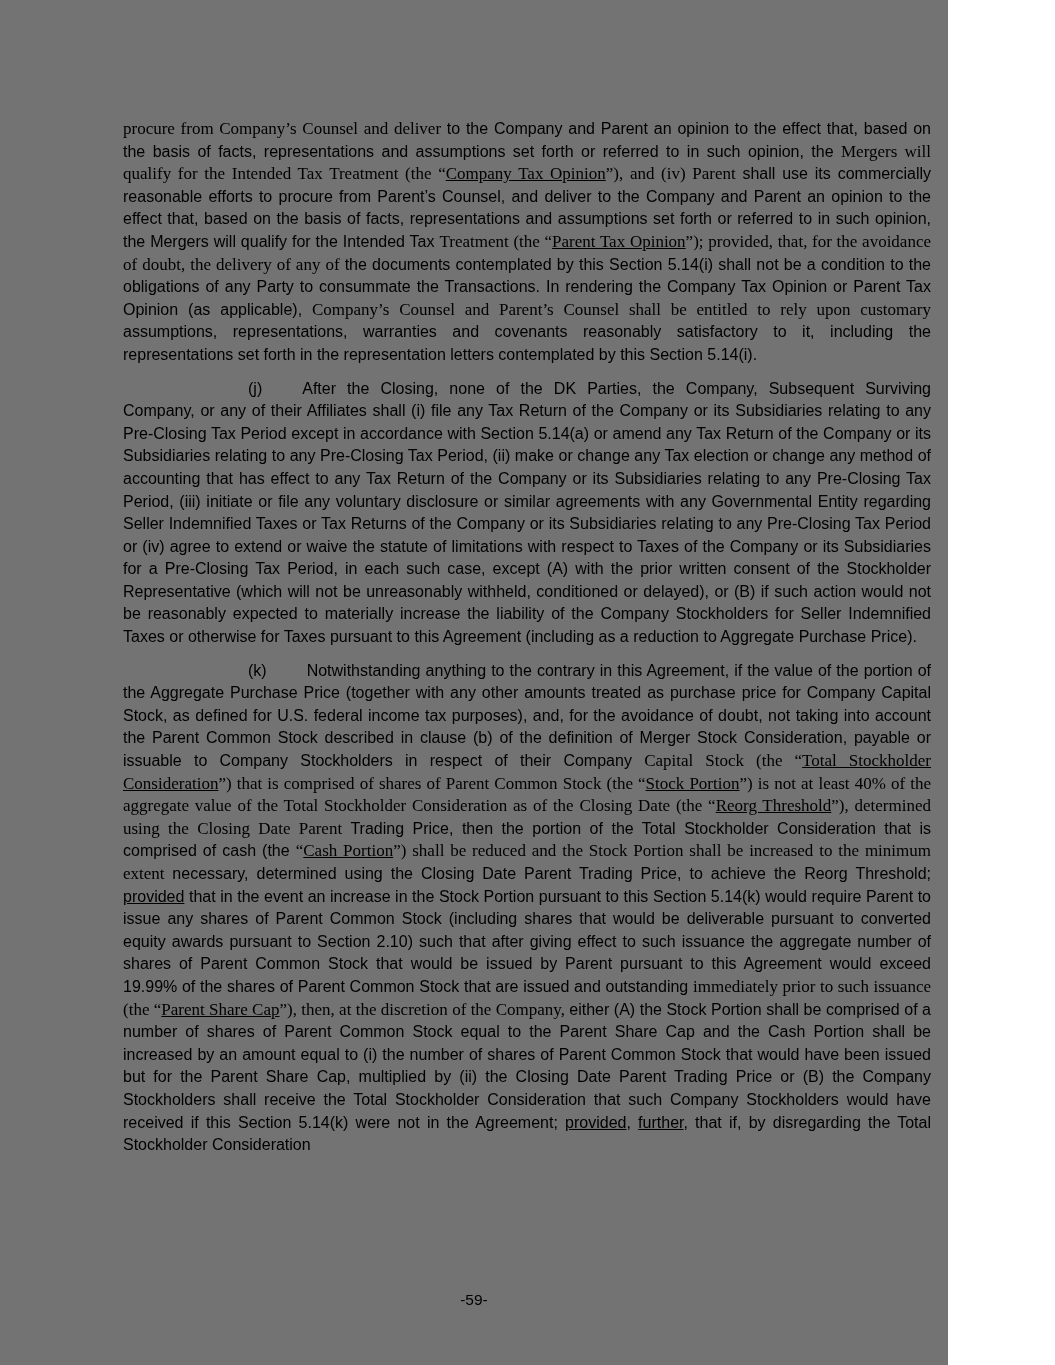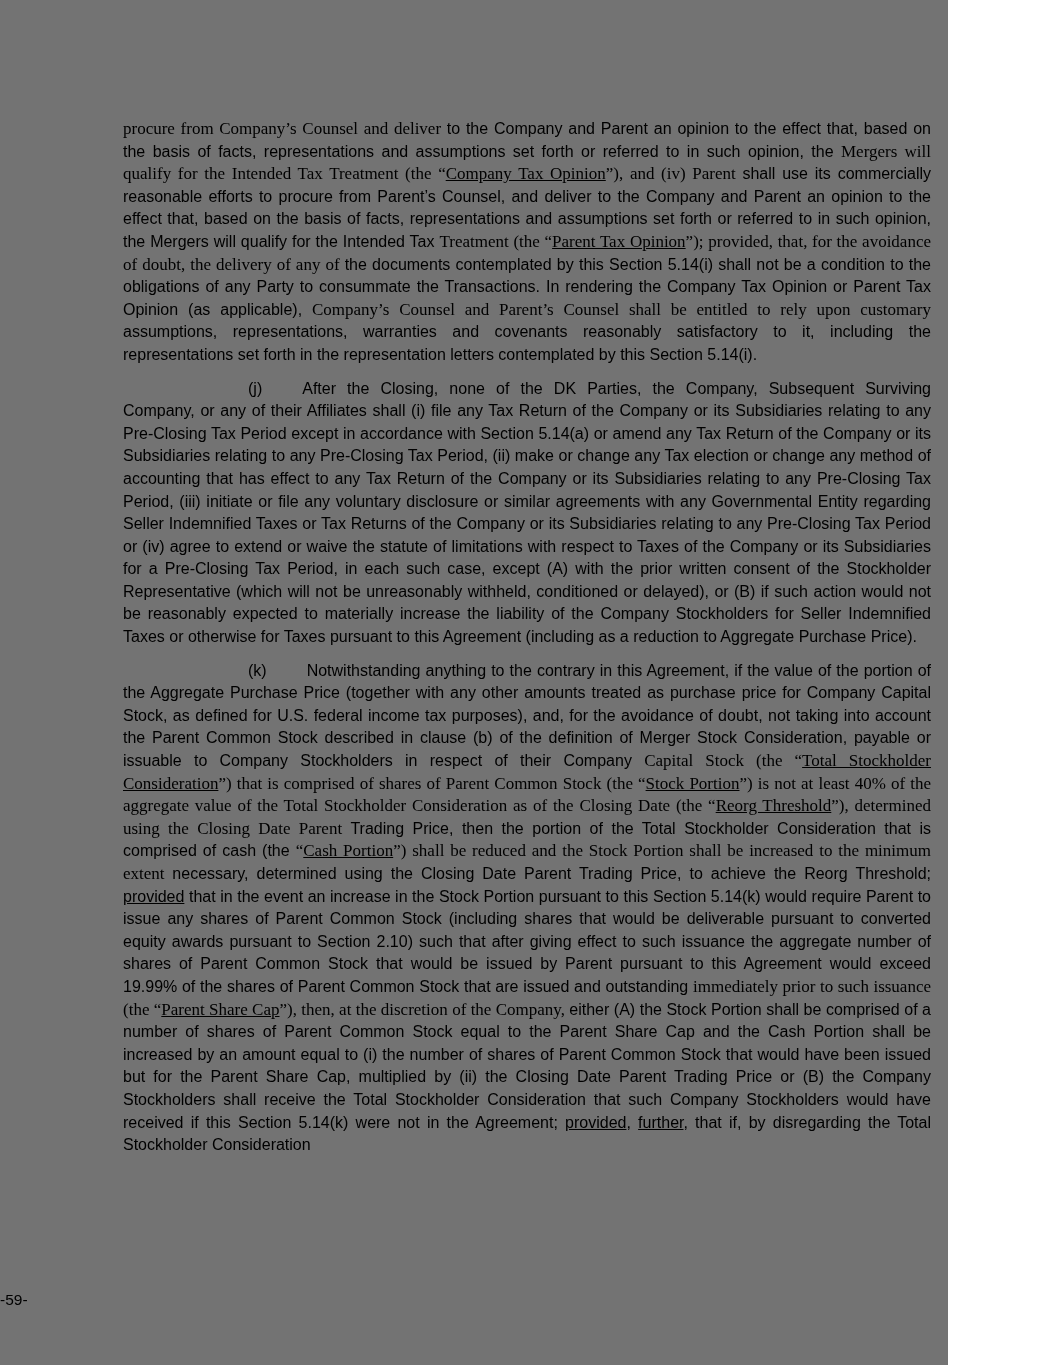--- a/index.html
+++ b/index.html
@@ -42,21 +42,21 @@
     font-size: 17px;
   }
   .u {
     text-decoration: underline;
   }
   .page-footer {
     position: absolute;
     bottom: 56px;
     left: 0;
     width: 100%;
-    text-align: left;
+    text-align: center;
     font-size: 15.5px;
   }
 </style>
 </head>
 <body>
 
 <div class="page">
   <div class="doc-body">
       <p class="para"><span class="serif">procure from Company’s Counsel and deliver </span><span>to the Company and Parent an opinion to the effect that, based on the basis of facts, representations and assumptions set forth or referred to in such opinion, the </span><span class="serif">Mergers will qualify for the Intended Tax Treatment (the “</span><span class="serif u">Company Tax Opinion</span><span class="serif">”), and (iv) Parent </span><span>shall use its commercially reasonable efforts to procure from Parent’s Counsel, and deliver to the Company and Parent an opinion to the effect that, based on the basis of facts, representations and assumptions set forth or referred to in such opinion, the Mergers will qualify for the Intended Tax </span><span class="serif">Treatment (the “</span><span class="serif u">Parent Tax Opinion</span><span class="serif">”); provided, that, for the avoidance of doubt, the delivery of any of </span><span>the documents contemplated by this Section 5.14(i) shall not be a condition to the obligations of any Party to consummate the Transactions. In rendering the Company Tax Opinion or Parent Tax Opinion (as applicable), </span><span class="serif">Company’s Counsel and Parent’s Counsel shall be entitled to rely upon customary </span><span>assumptions, representations, warranties and covenants reasonably satisfactory to it, including the representations set forth in the  representation letters contemplated by this Section 5.14(i).</span></p>
       <p class="para indented"><span>(j)</span><span class="tab"></span><span>After the Closing, none of the DK Parties, the Company, Subsequent Surviving Company, or any of their Affiliates shall (i) file any Tax Return of the Company or its Subsidiaries relating to any Pre-Closing Tax Period except in accordance with Section 5.14(a) or amend any Tax Return of the Company or its Subsidiaries relating to any Pre-Closing Tax Period, (ii) make or change any Tax election or change any method of accounting that has effect to any Tax Return of the Company or its Subsidiaries relating to any Pre-Closing Tax Period, (iii) initiate or file any voluntary disclosure or similar agreements with any Governmental Entity regarding Seller Indemnified Taxes or Tax Returns of the Company or its Subsidiaries relating to any Pre-Closing Tax Period or (iv) agree to extend or waive the statute of limitations with respect to Taxes of the Company or its Subsidiaries for a Pre-Closing Tax Period, in each such case, except (A) with the prior written consent of the Stockholder Representative (which will not be unreasonably withheld, conditioned or delayed), or (B) if such action would not be reasonably expected to materially increase the liability of the Company Stockholders for Seller Indemnified Taxes or otherwise for Taxes pursuant to this Agreement (including as a reduction to Aggregate Purchase Price).</span></p>

